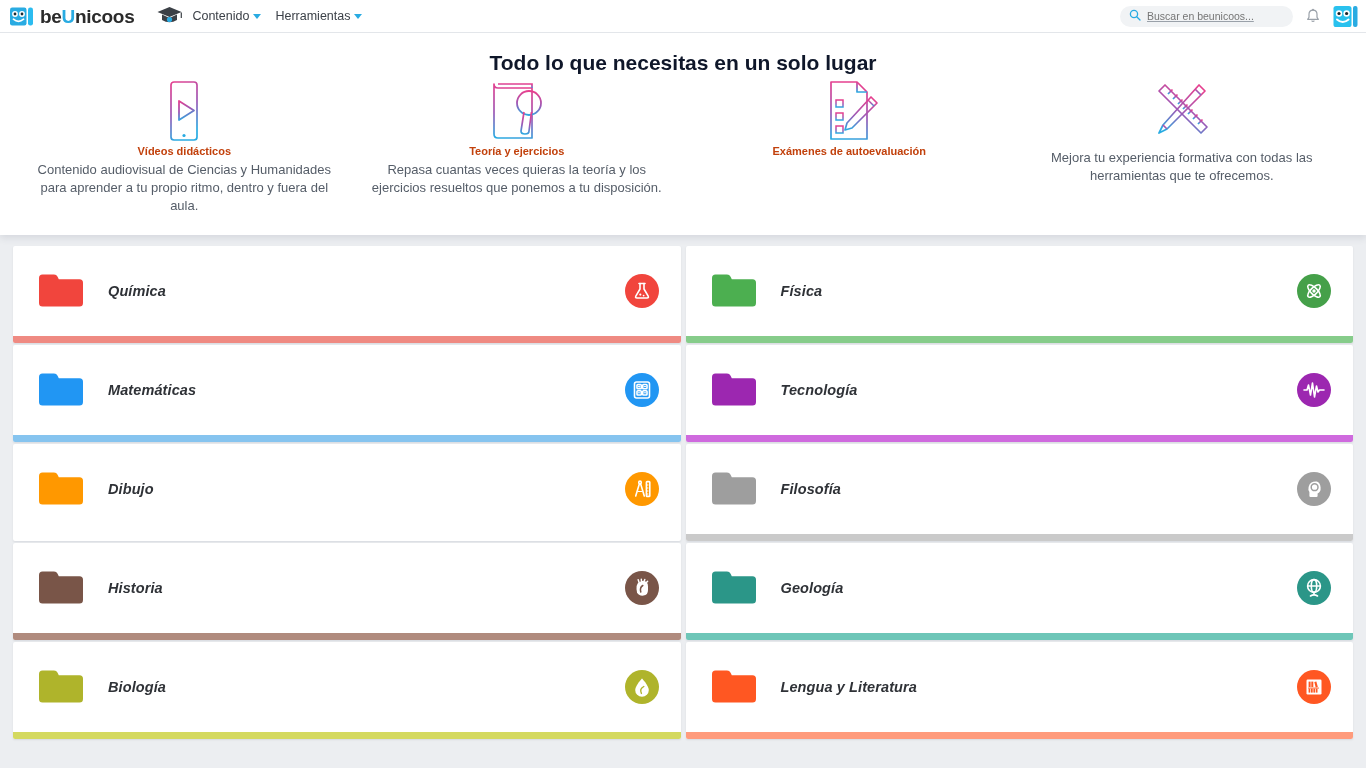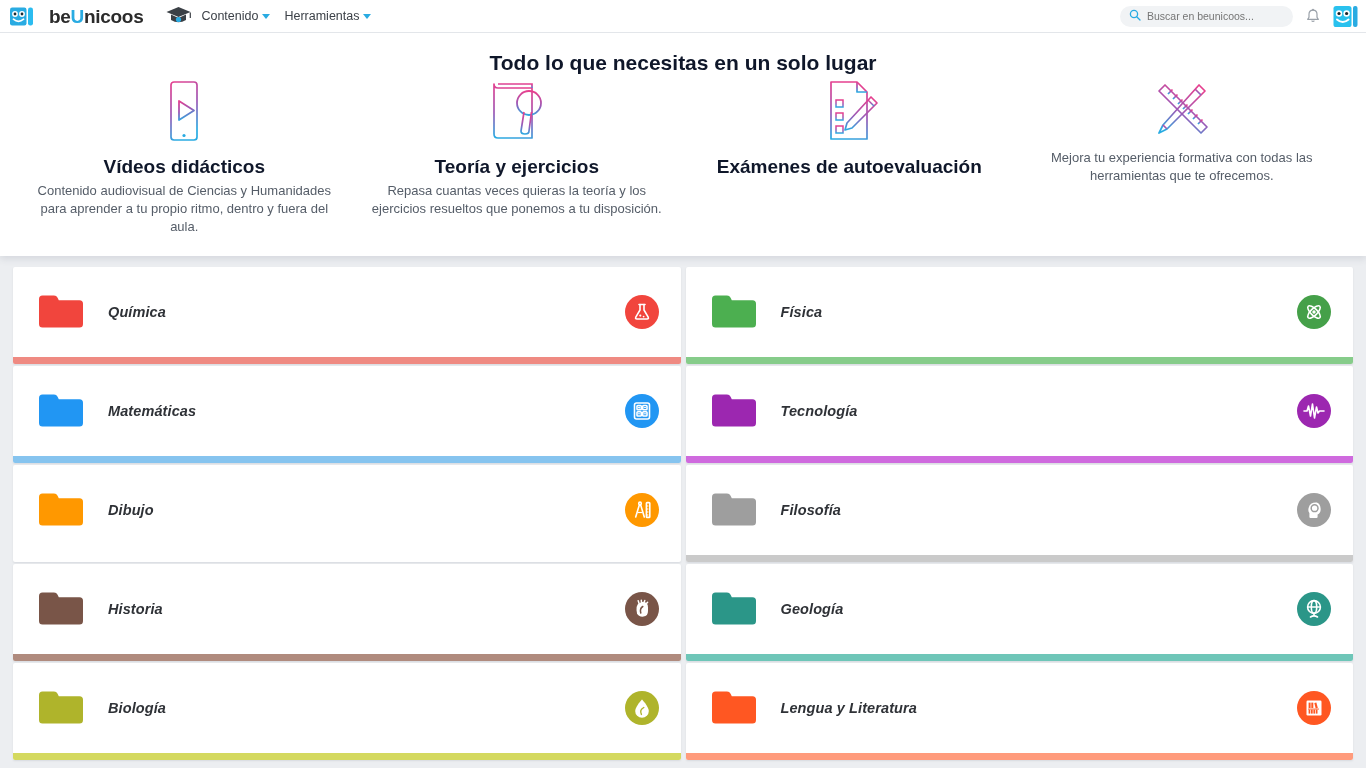--- a/index.html
+++ b/index.html
@@ -14,21 +14,21 @@
   .topnav {
     height: 33px;
     background: #ffffff;
     display: flex;
     align-items: center;
     padding: 0 8px 0 10px;
     border-bottom: 1px solid #e3e6ea;
     position: relative;
     z-index: 30;
   }
-  .brand { display: flex; align-items: center; gap: 16px; }
+  .brand { display: flex; align-items: center; gap: 7px; }
   .brand-mark {
     width: 23px; height: 21px;
     position: relative;
     display: block;
   }
   .brand-text {
     font-size: 19px; font-weight: bold; letter-spacing: -0.3px;
     color: #2b2b2b; line-height: 1;
   }
   .brand-text .hl { color: #29abe2; }
@@ -56,20 +56,21 @@
     width: 173px; height: 21px;
     background: #f1f3f5; border-radius: 11px;
     display: flex; align-items: center; gap: 6px;
     padding: 0 9px;
   }
   .search-box input {
     border: none; background: transparent; outline: none;
     font-size: 10.5px; color: #9aa1a9;
     font-family: "Liberation Sans", sans-serif;
     width: 100%;
+    text-decoration: underline;
   }
   .bell { width: 14px; height: 16px; cursor: pointer; }
   .avatar {
     width: 25px; height: 23px;
     cursor: pointer; display: block;
   }
 
   
   .features {
     background: #ffffff;
@@ -88,23 +89,22 @@
     display: flex;
     padding: 0 18px;
   }
   .feature {
     flex: 1;
     text-align: center;
     padding: 0 18px;
   }
   .feature-icon { height: 68px; display: flex; align-items: center; justify-content: center; }
   .feature-name {
-    font-size: 19px; font-weight: bold;
-    color: #0f172a;
-    margin-top: 11px;
+    font-size: 11px; font-weight: bold;
+    color: #c2410c;
   }
   .feature-desc {
     font-size: 13px; color: #555d68;
     line-height: 1.38;
     margin-top: 4px;
     max-width: 300px;
     margin-left: auto; margin-right: auto;
   }
 
   

